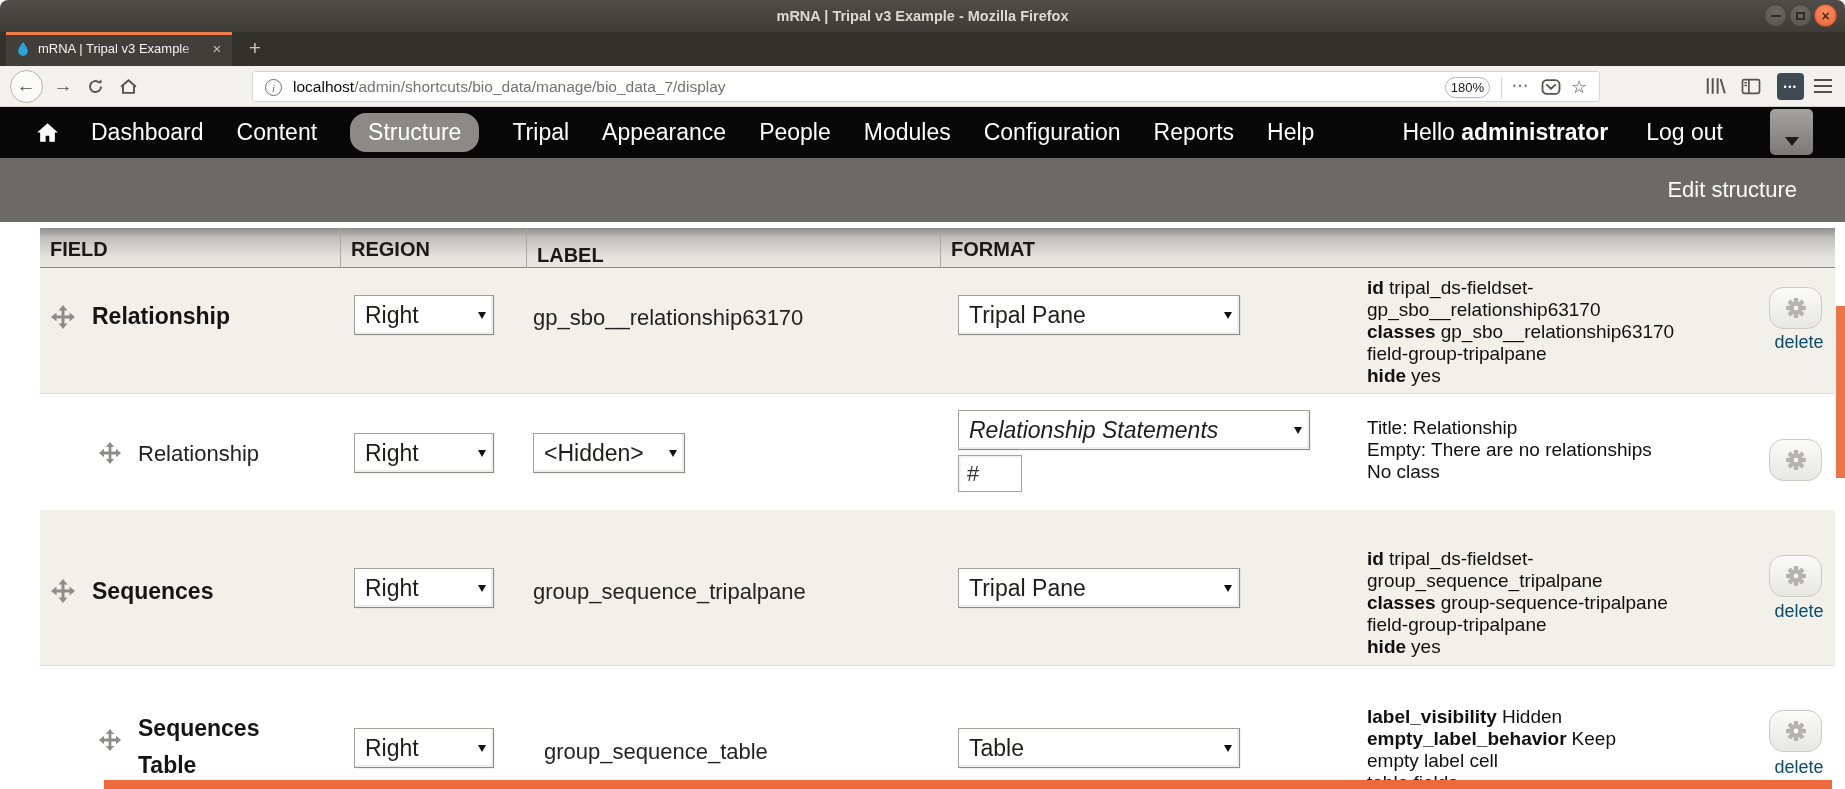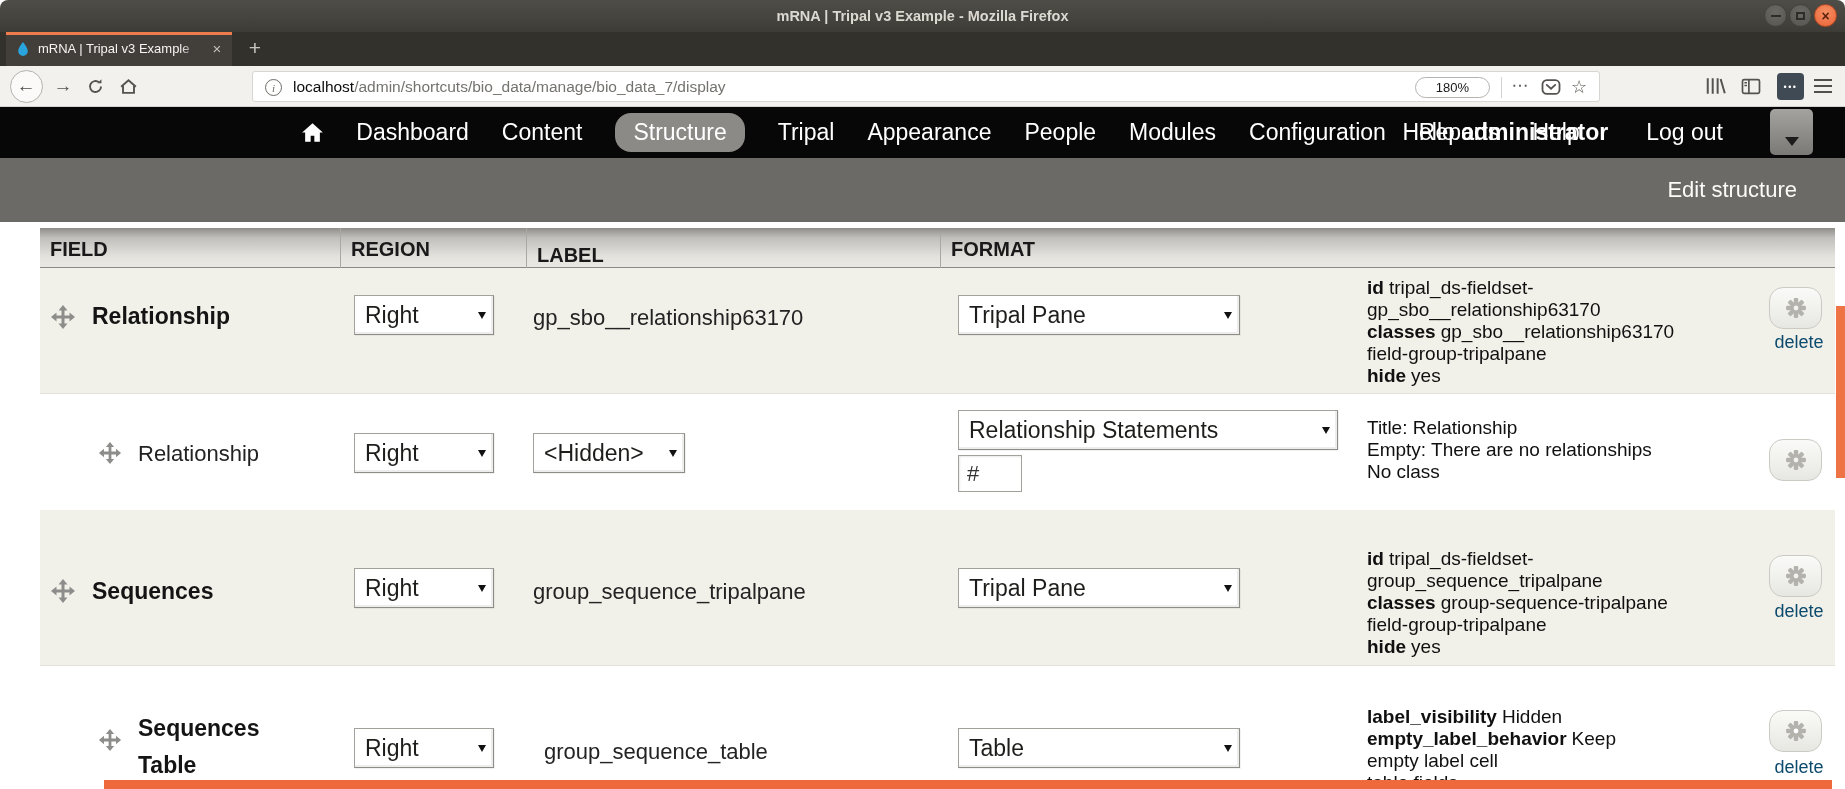--- a/index.html
+++ b/index.html
@@ -45,39 +45,39 @@
                 background:#fbfaf9; display:flex; align-items:center; justify-content:center;
                 font-size:19px; color:#4c4a46; }
   .urlbar { position:absolute; left:252px; top:5px; width:1348px; height:31px; background:#fff;
             border:1px solid #d8d6d2; border-radius:3px; }
   .urlinfo { position:absolute; left:12px; top:7px; width:17px; height:17px; border:1.5px solid #6d6b67;
              border-radius:50%; color:#6d6b67; font-size:11px; font-style:italic;
              font-family:"Liberation Serif", serif; display:flex; align-items:center; justify-content:center; }
   .urltext { position:absolute; left:40px; top:0; line-height:29px; font-size:15.5px;
              color:#0c0c0d; white-space:nowrap; }
   .urlpath { color:#75736e; }
-  .zoompill { position:absolute; right:109px; top:5px; height:21px; line-height:19px; padding:0 20px;
+  .zoompill { position:absolute; right:109px; top:5px; height:21px; line-height:19px; padding:0 5px;
               border:1px solid #b5b3af; border-radius:11px; font-size:13px; color:#1a1a18; }
   .urlsep { position:absolute; right:97px; top:5px; width:1px; height:21px; background:#d4d2ce; }
   .urldots { position:absolute; right:66px; top:0; width:26px; line-height:28px; text-align:center;
              font-size:17px; color:#55534f; }
   .pocketb { position:absolute; right:38px; top:7px; width:20px; height:17px; }
   .urlstar { position:absolute; right:8px; top:0; width:24px; line-height:30px; text-align:center;
              font-size:18px; color:#55534f; }
   .libraryb { position:absolute; left:1705px; top:11px; width:22px; height:18px; }
   .sidebarb { position:absolute; left:1741px; top:12px; width:20px; height:17px; }
   .extbtn { position:absolute; left:1777px; top:7px; width:27px; height:27px; border-radius:4px;
             background:#3f4a54; color:#fff; font-size:9px; letter-spacing:1.5px; display:flex;
             align-items:center; justify-content:center; }
   .hamb { position:absolute; left:1814px; top:13px; width:18px; display:flex; flex-direction:column; gap:3.5px; }
   .hamb span { display:block; width:18px; height:2.4px; background:#52504c; }
 
   
   .adminbar { position:absolute; left:0; top:107px; width:100%; height:51px; background:#070707;
-              display:flex; align-items:center; color:#fff; font-size:23px;justify-content:center; }
+              display:flex; align-items:center; color:#fff; font-size:23px; }
   .adm-home { margin-left:36px; width:23px; height:21px; }
   .adm-items { display:flex; align-items:center; gap:33px; margin-left:32px; }
   .adm-item { color:#fff; white-space:nowrap; }
   .adm-item.active { background:#8c8a86; border-radius:16px; padding:6px 18px; }
   .adm-right { position:absolute; right:122px; display:flex; gap:38px; align-items:center; }
   .adm-user b { font-weight:bold; }
   .toolbar-toggle { position:absolute; right:32px; top:2px; width:43px; height:46px;
                     background:linear-gradient(#a5a3a0,#7b7975); border-radius:5px; }
   .toolbar-toggle i { position:absolute; left:50%; top:60%; margin-left:-7px; width:0; height:0;
                       border-left:7px solid transparent; border-right:7px solid transparent;
@@ -286,21 +286,21 @@
     </svg>
     <div class="fname-sub" style="left:98px;top:47px;">Relationship</div>
     <div class="sel" style="left:314px;top:39px;width:140px;">
       <span class="sel-t">Right</span>
         <span class="arrow"></span>
     </div>
     <div class="sel" style="left:493px;top:39px;width:152px;">
       <span class="sel-t">&lt;Hidden&gt;</span>
         <span class="arrow"></span>
     </div>
-    <div class="sel" style="left:918px;top:16px;width:380px;">
+    <div class="sel" style="left:918px;top:16px;width:352px;font-style:italic;">
       <span class="sel-t">Relationship Statements</span>
         <span class="arrow"></span>
     </div>
     <div class="tinput" style="left:918px;top:61px;width:64px;">#</div>
     <div class="sum" style="top:23px;">
       <div class="sline"><b></b><span>Title: Relationship</span></div>
       <div class="sline"><b></b><span>Empty: There are no relationships</span></div>
       <div class="sline"><b></b><span>No class</span></div>
     </div>
     <div class="gearbtn" style="top:45px;">

